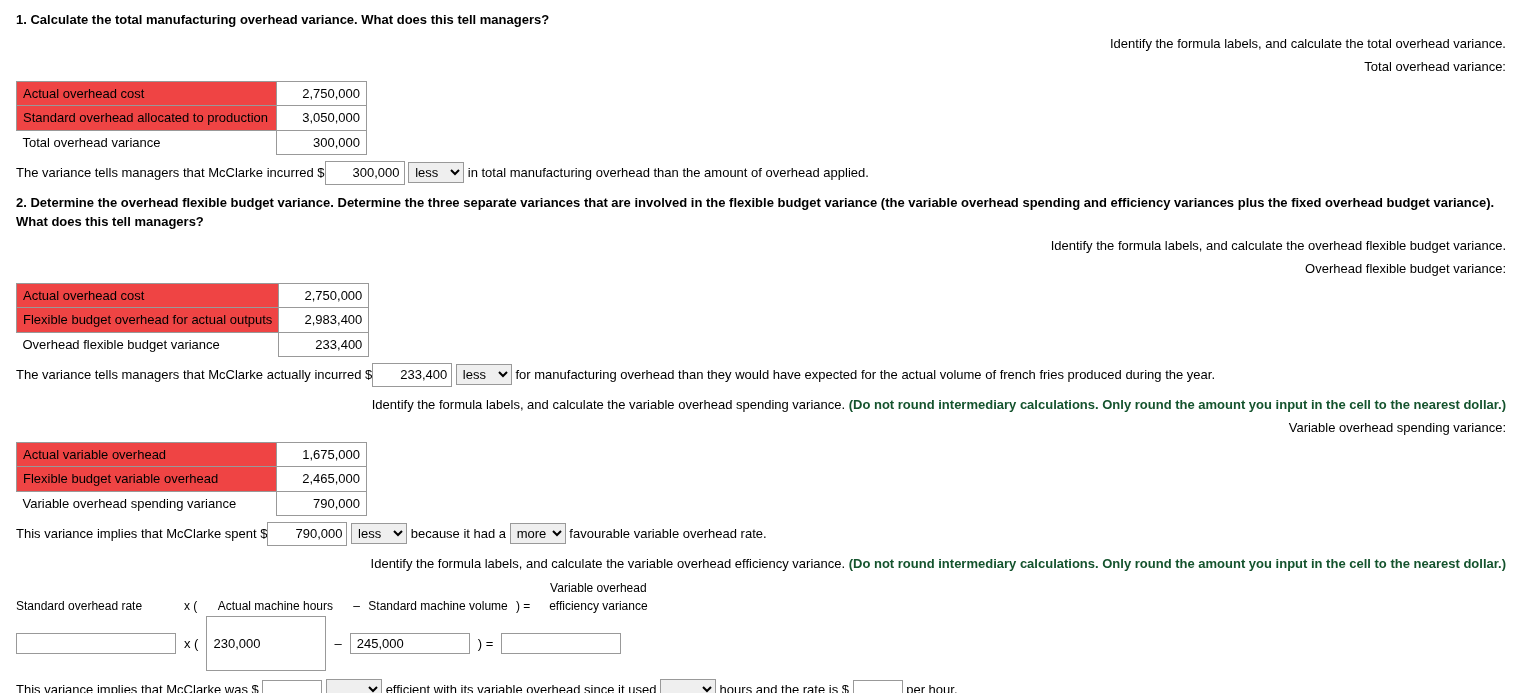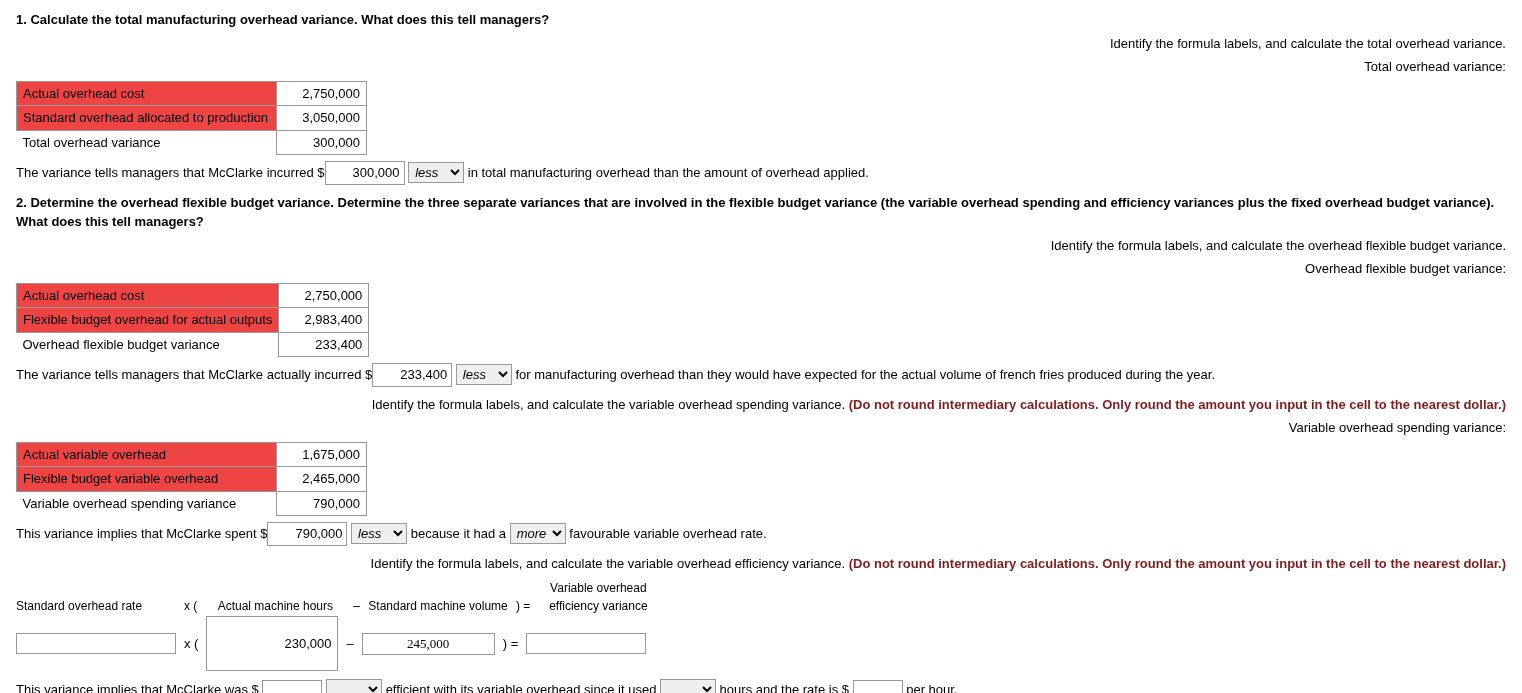--- a/index.html
+++ b/index.html
@@ -14,22 +14,22 @@
     .section-title { font-weight: bold; margin-bottom: 4px; }
     .section-label { margin-bottom: 4px; text-align: right; }
     .table-variance { border-collapse: collapse; margin-bottom: 4px; }
     .table-variance td { padding: 2px 6px; }
     .label-cell { border: 1px solid #999; padding: 3px 8px; min-width: 260px; background: #ef4444; }
     .value-cell { border: 1px solid #999; padding: 3px 8px; min-width: 90px; text-align: right; background: #fff; margin-top: 21px; }
     .total-label { padding: 3px 8px; min-width: 260px; margin-top: 41px; }
     .total-value { border: 1px solid #999; padding: 3px 8px; min-width: 90px; text-align: right; }
     .inline-text { margin: 6px 0; }
     .inline-input { border: 1px solid #999; padding: 1px 4px; display: inline-block; min-width: 80px; text-align: right; }
-    .inline-select { border: 1px solid #999; padding: 1px 2px; display: inline-block; font-size: 13px; font-style: italic; }
-    .green-text { color: #7f1d1d; font-weight: bold; }
+    .inline-select { border: 1px solid #999; padding: 1px 2px; display: inline-block; font-size: 13px; }
+    .green-text { color: #14532d; font-weight: bold; }
     .formula-col { display: flex; flex-direction: column; align-items: center; }
     .efficiency-block { margin: 6px 0; }
     .eff-header-row { display: flex; align-items: flex-end; gap: 4px; margin-bottom: 1px; }
     .eff-value-row { display: flex; align-items: center; gap: 4px; }
     .block-gap { margin-top: 8px; }
   </style>
 </head>
 <body>
 
 <p class="section-title">1. Calculate the total manufacturing overhead variance. What does this tell managers?</p>
@@ -136,25 +136,25 @@
 efficiency variance</div>
     </div>
   </div>
 
   <div class="eff-value-row">
     <div>
       <input type="text" style="border: 1px solid rgb(153, 153, 153); width: 160px; padding: 2px 6px; font-size: 13px;">
     </div>
     <div style="padding:0 4px;">x (</div>
     <div>
-      <input type="text" style="border: 1px solid rgb(153, 153, 153); width: 132px; padding: 19px 6px; font-size: 13px; text-align: right;" value="230,000">
+      <input type="text" style="border: 1px solid rgb(153, 153, 153); width: 120px; padding: 19px 6px; font-size: 13px; text-align: left;" value="230,000">
     </div>
     <div style="padding:0 4px;">–</div>
     <div>
-      <input type="text" style="border: 1px solid rgb(153, 153, 153); width: 133px; padding: 2px 6px; font-size: 13px; text-align: center; font-family: Liberation Serif, serif;" value="245,000">
+      <input type="text" style="border: 1px solid rgb(153, 153, 153); width: 120px; padding: 2px 6px; font-size: 13px; text-align: left;" value="245,000">
     </div>
     <div style="padding:0 4px;">) =</div>
     <div>
       <input type="text" style="border: 1px solid rgb(153, 153, 153); width: 120px; padding: 2px 6px; font-size: 13px; text-align: right;">
     </div>
   </div>
 </div>
 
 <p class="inline-text block-gap">
   <span>This variance implies that McClarke was $</span>

